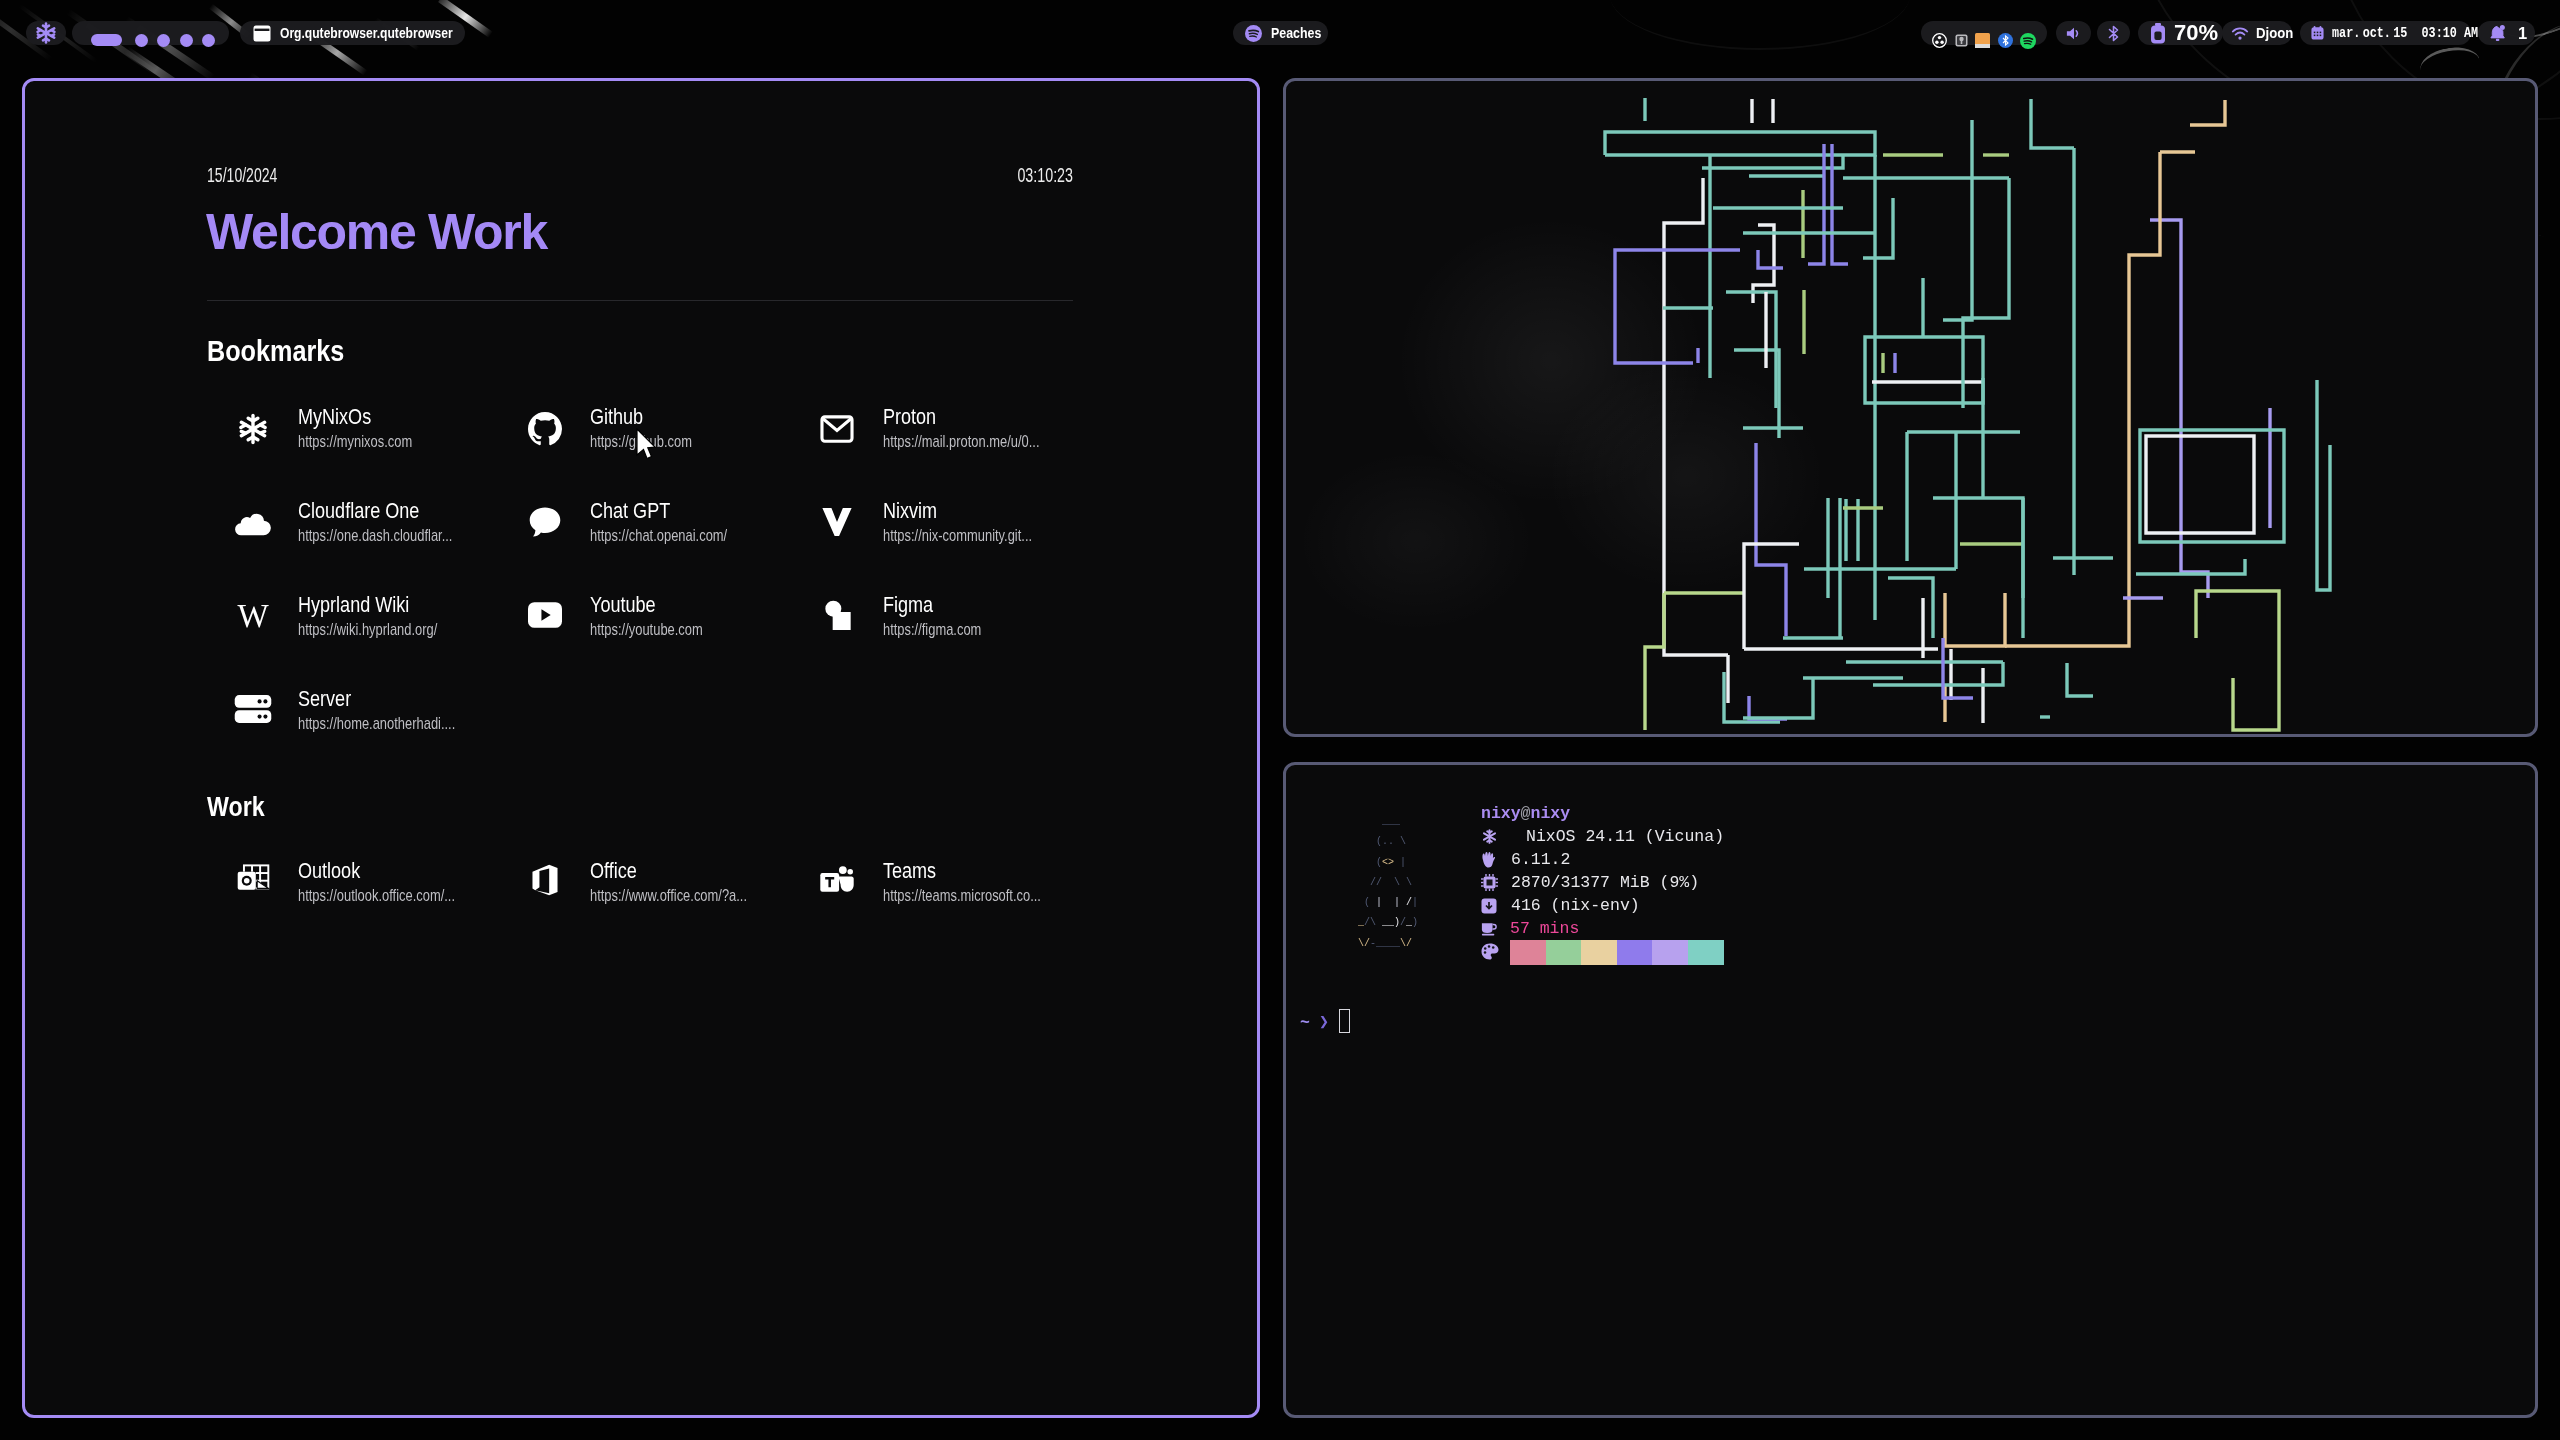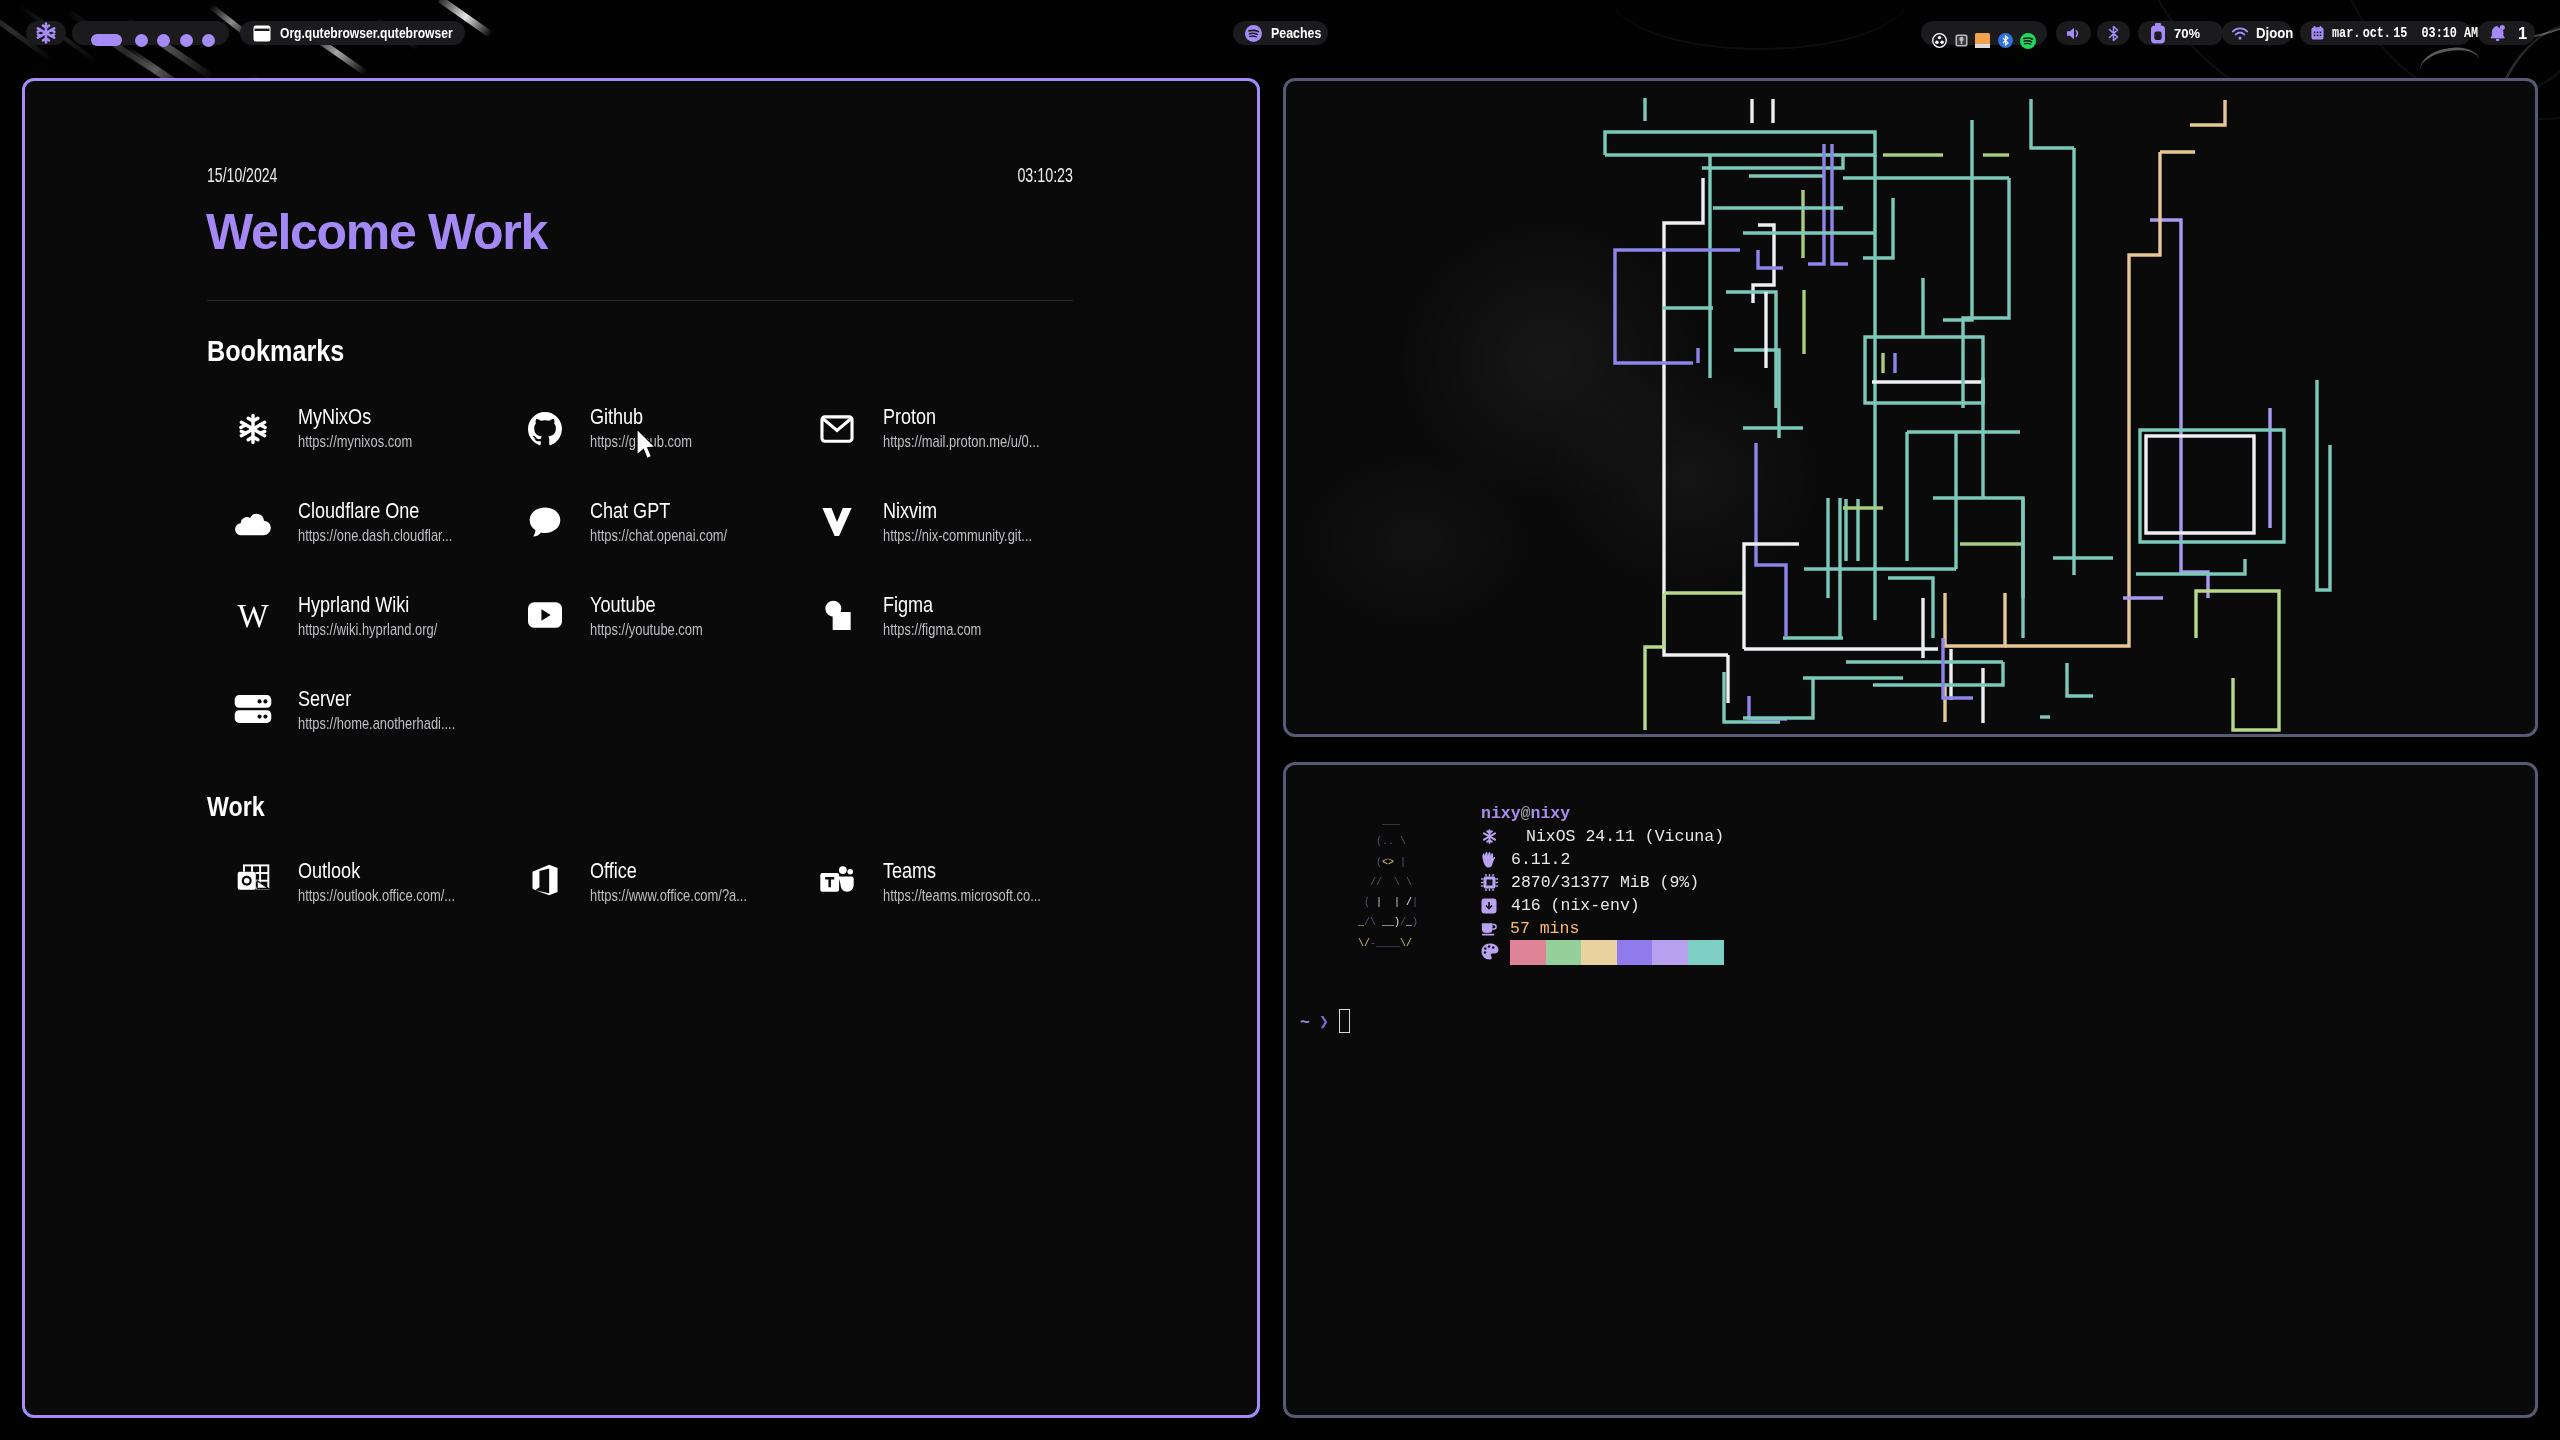--- a/index.html
+++ b/index.html
@@ -136,21 +136,21 @@
     <path d="M1.5 4.5 L9.5 12 L5.5 15.5 L5.5 1.5 L9.5 5 L1.5 12.5" fill="none" stroke="#a48bf5" stroke-width="1.6" stroke-linecap="round" stroke-linejoin="round"></path>
   </svg>
 </div>
 
 <div class="pill" style="left:2138px;width:85px;padding-left:12px;">
   <svg width="16" height="21" viewBox="0 0 16 21" style="flex:none;">
     <rect x="5" y="0" width="6" height="3" rx="1" fill="#a48bf5"></rect>
     <rect x="1" y="2.5" width="14" height="18" rx="4" fill="#a48bf5"></rect>
     <rect x="4.4" y="8.5" width="7.2" height="8.5" rx="2" fill="#1c1c1f"></rect>
   </svg>
-  <span style="margin-left:8px;font-size:13px;">70%</span>
+  <span style="margin-left:8px;font-size:22px;">70%</span>
 </div>
 
 <div class="pill" style="left:2222px;width:70px;padding-left:9px;">
   <svg width="18" height="15" viewBox="0 0 21 17" style="flex:none;">
     <g fill="none" stroke="#a48bf5" stroke-width="2" stroke-linecap="round">
       <path d="M2 6.2 C7 1.4 14 1.4 19 6.2"></path>
       <path d="M5.3 9.8 C8.5 6.8 12.5 6.8 15.7 9.8"></path>
     </g>
     <circle cx="10.5" cy="13.8" r="1.9" fill="#a48bf5"></circle>
   </svg>
@@ -471,21 +471,21 @@
         <path d="M8 4 V10 M5 7.5 L8 10.5 L11 7.5" stroke="#16161a" stroke-width="1.7" fill="none"></path>
       </svg>
     <span style="color:#e8e8ec;margin-left:14px;">416 (nix-env)</span>
   </div>
   <div style="height:23px;display:flex;align-items:center;">
     <svg width="16" height="15" viewBox="0 0 18 16">
         <path fill="#b9a3f1" d="M1 2 H13 V9 C13 11.8 11 13 7 13 C3 13 1 11.8 1 9 Z"></path>
         <path d="M13 3.5 H14.5 C16 3.5 17 4.5 17 6 C17 7.5 16 8.5 14.5 8.5 H13" fill="none" stroke="#b9a3f1" stroke-width="1.6"></path>
         <rect x="1" y="14" width="14" height="1.8" rx="0.9" fill="#b9a3f1"></rect>
       </svg>
-    <span style="color:#fdba74;margin-left:13px;">57 mins</span>
+    <span style="color:#ec4899;margin-left:13px;">57 mins</span>
   </div>
   <div style="height:23px;display:flex;align-items:center;">
     <svg width="18" height="17" viewBox="0 0 18 17">
         <path fill="#b9a3f1" d="M9 0.5 C4 0.5 0.5 4 0.5 8.5 C0.5 13 4 16.5 8.7 16.5 C10 16.5 10.8 15.7 10.8 14.7 C10.8 14.1 10.5 13.7 10.2 13.3 C9.9 12.9 9.7 12.6 9.7 12.1 C9.7 11.2 10.4 10.6 11.4 10.6 H13.3 C15.7 10.6 17.5 8.9 17.5 6.7 C17.5 3.2 13.7 0.5 9 0.5 Z"></path>
         <g fill="#16161a">
           <circle cx="4.2" cy="5.4" r="1.25"></circle>
           <circle cx="8" cy="3.5" r="1.25"></circle>
           <circle cx="12.2" cy="4.6" r="1.25"></circle>
           <circle cx="4" cy="9.5" r="1.25"></circle>
         </g>

